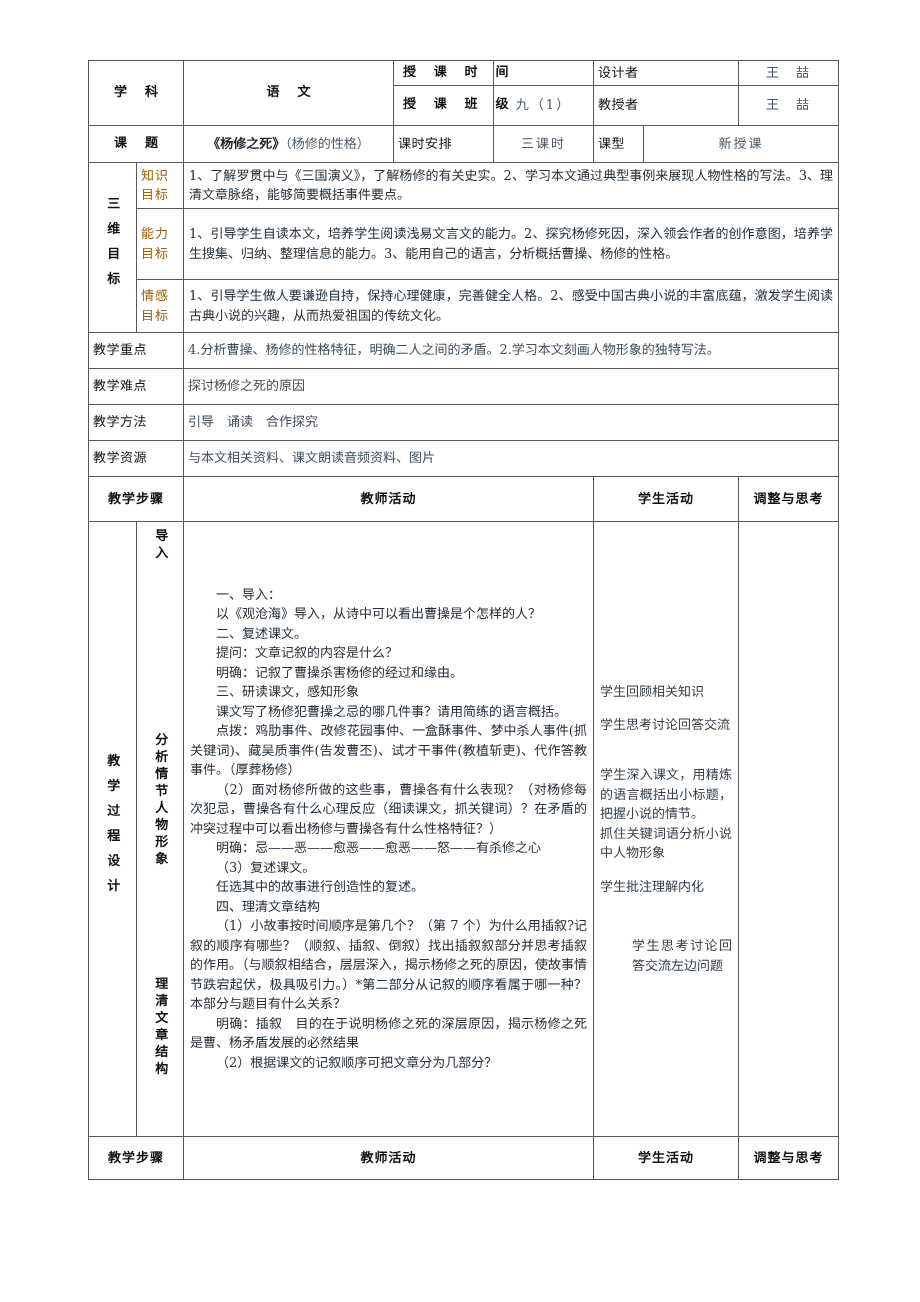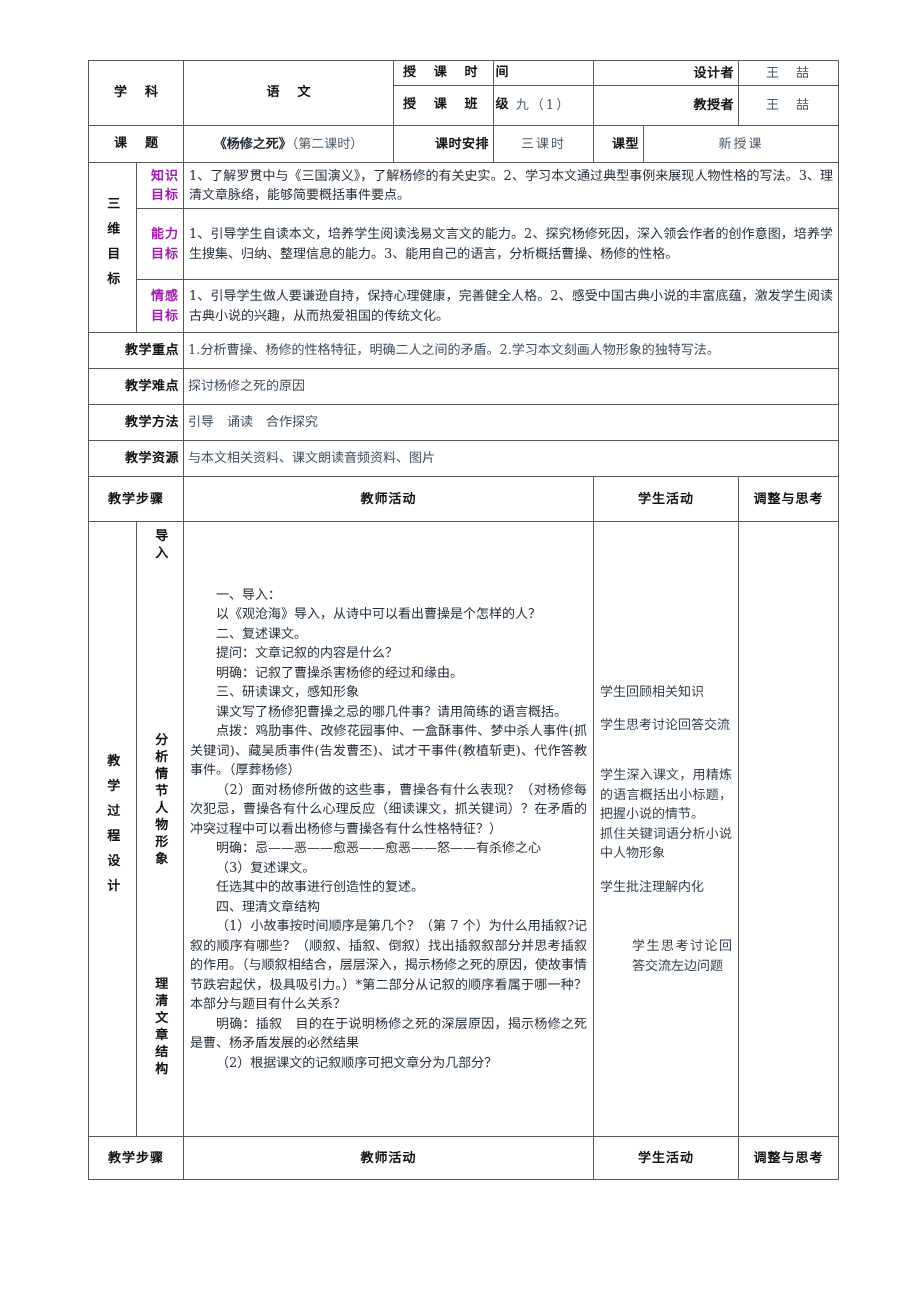--- a/index.html
+++ b/index.html
@@ -29,22 +29,22 @@
   }
   table.sheet td {
     border: 1px solid #585858;
     padding: 2px 4px;
     vertical-align: middle;
     font-size: 13px;
     line-height: 1.5;
   }
   
   .lbl {
-    font-weight: bold;
-    text-align: right;
+    font-weight: normal;
+    text-align: left;
     color: #111;
     letter-spacing: 0.5px;
     white-space: nowrap;
   }
   .lbl-sp {
     font-weight: bold;
     text-align: center;
     color: #111;
     letter-spacing: 5px;
     text-indent: 5px;
@@ -92,23 +92,23 @@
     text-orientation: upright;
     font-weight: bold;
     letter-spacing: 12px;
     text-indent: 0;
     color: #111;
   }
   .two-line {
     line-height: 1.25;
   }
   .subgoal {
-    font-weight: bold;
-    text-align: right;
-    color: #a21caf;
+    font-weight: normal;
+    text-align: left;
+    color: #a16207;
     line-height: 1.25;
     letter-spacing: 1px;
   }
   .hdr-ctr {
     font-weight: bold;
     text-align: center;
     color: #111;
     letter-spacing: 1px;
   }
   .stu-txt {
@@ -164,21 +164,21 @@
     </tr>
     <tr>
       <td class="lbl-sp" style="height:35px">授 课 班 级</td>
       <td class="val">九（1）</td>
       <td class="lbl" colspan="2">教授者</td>
       <td class="val">王　喆</td>
     </tr>
     <tr>
       <td class="lbl-sp" colspan="2" style="height:32px">课 题</td>
       <td class="title-cell" colspan="2">
-        <span>《杨修之死》</span><span class="sub">（第二课时）</span>
+        <span>《杨修之死》</span><span class="sub">（杨修的性格）</span>
       </td>
       <td class="lbl">课时安排</td>
       <td class="val">三课时</td>
       <td class="lbl">课型</td>
       <td class="val" colspan="2">新授课</td>
     </tr>
 
     <tr>
       <td rowspan="3" style="height:48px">
         <div class="vert-wrap">
@@ -192,21 +192,21 @@
       <td class="subgoal two-line" style="height:66px">能力目标</td>
       <td class="body-txt" colspan="7" style="padding:14px 5px">1、引导学生自读本文，培养学生阅读浅易文言文的能力。2、探究杨修死因，深入领会作者的创作意图，培养学生搜集、归纳、整理信息的能力。3、能用自己的语言，分析概括曹操、杨修的性格。</td>
     </tr>
     <tr>
       <td class="subgoal two-line" style="height:48px">情感目标</td>
       <td class="body-txt" colspan="7" style="padding:3px 5px">1、引导学生做人要谦逊自持，保持心理健康，完善健全人格。2、感受中国古典小说的丰富底蕴，激发学生阅读古典小说的兴趣，从而热爱祖国的传统文化。</td>
     </tr>
 
     <tr>
       <td class="lbl" colspan="2" style="height:31px">教学重点</td>
-      <td class="val-l" colspan="7">1.分析曹操、杨修的性格特征，明确二人之间的矛盾。2.学习本文刻画人物形象的独特写法。</td>
+      <td class="val-l" colspan="7">4.分析曹操、杨修的性格特征，明确二人之间的矛盾。2.学习本文刻画人物形象的独特写法。</td>
     </tr>
     <tr>
       <td class="lbl" colspan="2" style="height:31px">教学难点</td>
       <td class="val-l" colspan="7">探讨杨修之死的原因</td>
     </tr>
     <tr>
       <td class="lbl" colspan="2" style="height:31px">教学方法</td>
       <td class="val-l" colspan="7">引导　诵读　合作探究</td>
     </tr>
     <tr>

